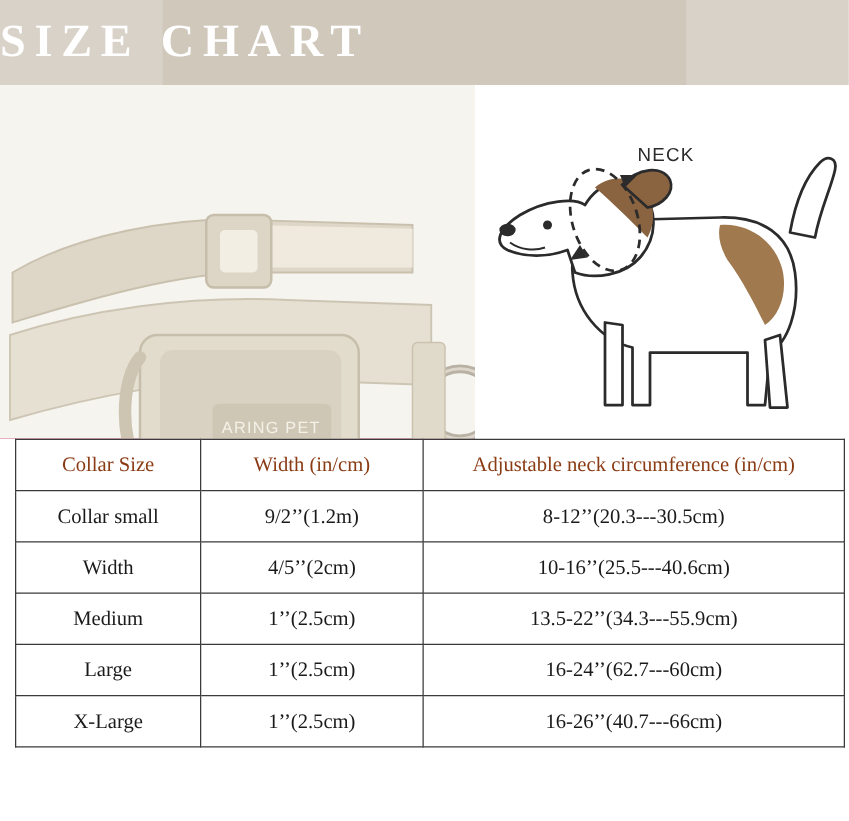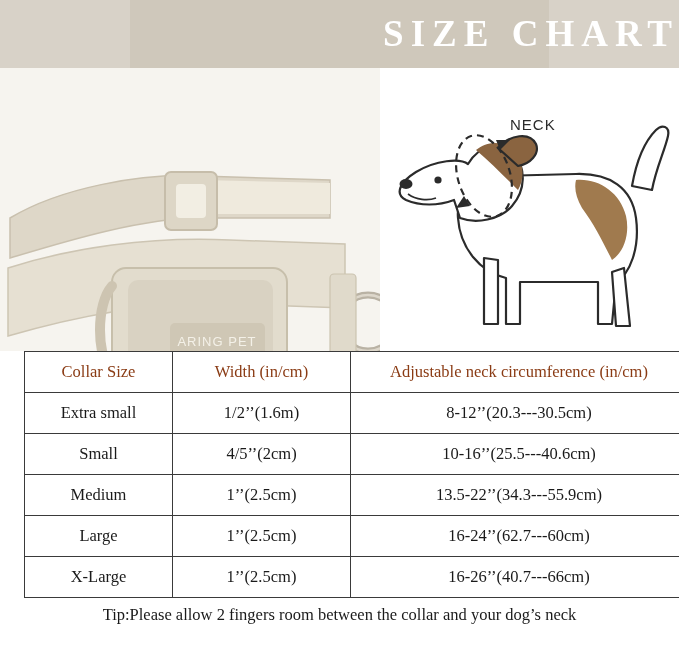--- a/index.html
+++ b/index.html
@@ -20,21 +20,21 @@
     background: #ffffff;
   }
 
   
   .header {
     position: relative;
     height: 68px;
     background: #d8d2c8;
     display: flex;
     align-items: center;
-    justify-content: flex-end;
+    justify-content: flex-start;
   }
   .header-band {
     position: absolute;
     left: 130px;
     top: 0;
     width: 419px;
     height: 68px;
     background: #cfc8bb;
   }
   .header-title {
@@ -79,21 +79,21 @@
     top: 48px;
     font-family: "Liberation Sans", sans-serif;
     font-size: 15px;
     letter-spacing: 1px;
     color: #2b2b2b;
   }
 
   
   .table-wrap {
     position: relative;
-    padding: 0 24px;
+    padding: 0 12px;
   }
   table.size-table {
     width: 663px;
     border-collapse: collapse;
     table-layout: fixed;
   }
   table.size-table th,
   table.size-table td {
     border: 1px solid #3a3a3a;
     text-align: center;
@@ -216,26 +216,26 @@
         </colgroup>
       <thead>
         <tr>
           <th>Collar Size</th>
           <th>Width (in/cm)</th>
           <th>Adjustable neck circumference (in/cm)</th>
         </tr>
       </thead>
       <tbody>
         <tr>
-          <td>Extra small</td>
-          <td>1/2’’(1.6m)</td>
+          <td>Collar small</td>
+          <td>9/2’’(1.2m)</td>
           <td>8-12’’(20.3---30.5cm)</td>
         </tr>
         <tr>
-          <td>Small</td>
+          <td>Width</td>
           <td>4/5’’(2cm)</td>
           <td>10-16’’(25.5---40.6cm)</td>
         </tr>
         <tr>
           <td>Medium</td>
           <td>1’’(2.5cm)</td>
           <td>13.5-22’’(34.3---55.9cm)</td>
         </tr>
         <tr>
           <td>Large</td>
@@ -243,16 +243,15 @@
           <td>16-24’’(62.7---60cm)</td>
         </tr>
         <tr>
           <td>X-Large</td>
           <td>1’’(2.5cm)</td>
           <td>16-26’’(40.7---66cm)</td>
         </tr>
       </tbody>
     </table>
 
-    <div class="tip">Tip:Please allow 2 fingers room between the collar and your dog’s neck</div>
   </div>
 
 </div>
 
 </body></html>

